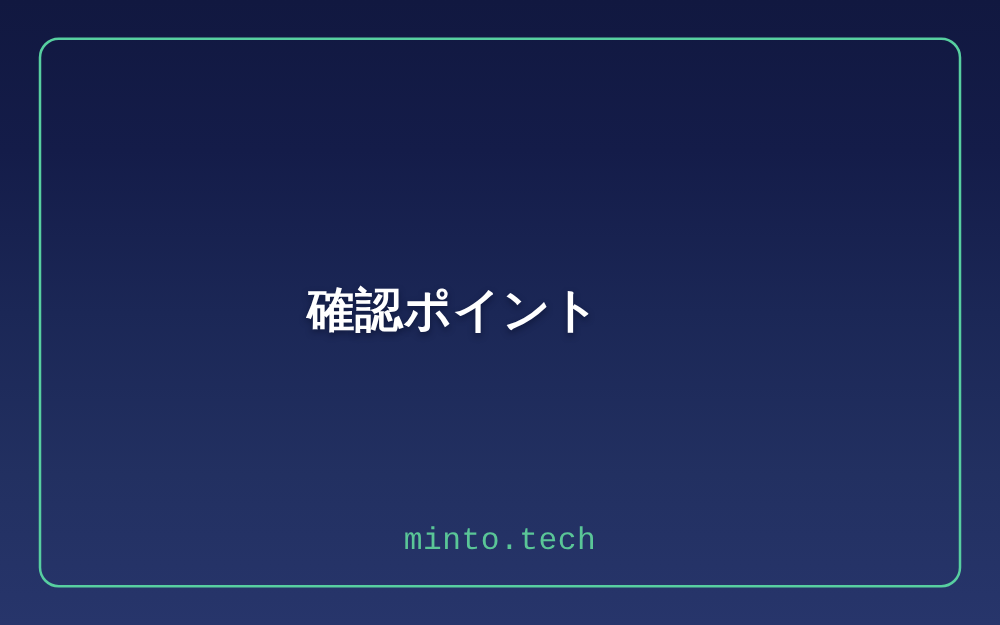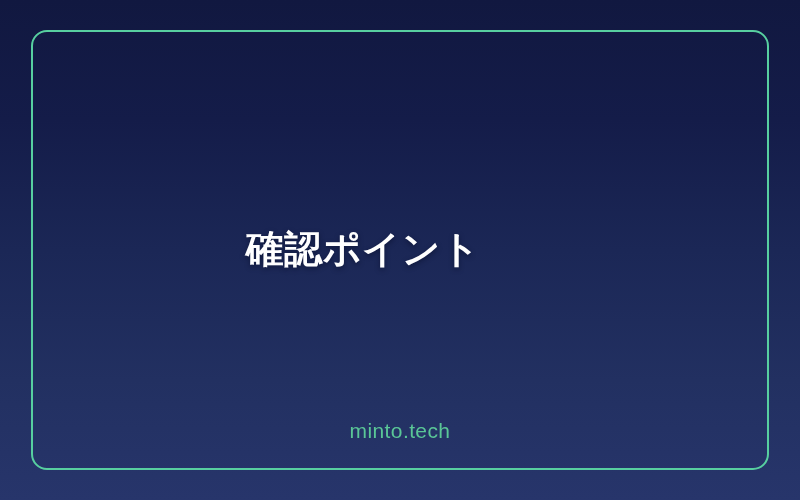--- a/index.html
+++ b/index.html
@@ -76,25 +76,26 @@
   .footer {
     position: absolute;
     left: 31px;
     top: 418px;
     width: 738px;
     text-align: center;
   }
 
   .brand {
     display: inline-block;
-    font-size: 21px;
+    font-size: 25px;
     font-weight: normal;
     letter-spacing: 0.4px;
     color: #5ac697;
     line-height: 1.2;
+    font-family: Liberation Mono, monospace;
   }
 </style>
 </head>
 <body>
 
 <div class="slide">
 
   <div class="frame"></div>
 
   <div class="content">

